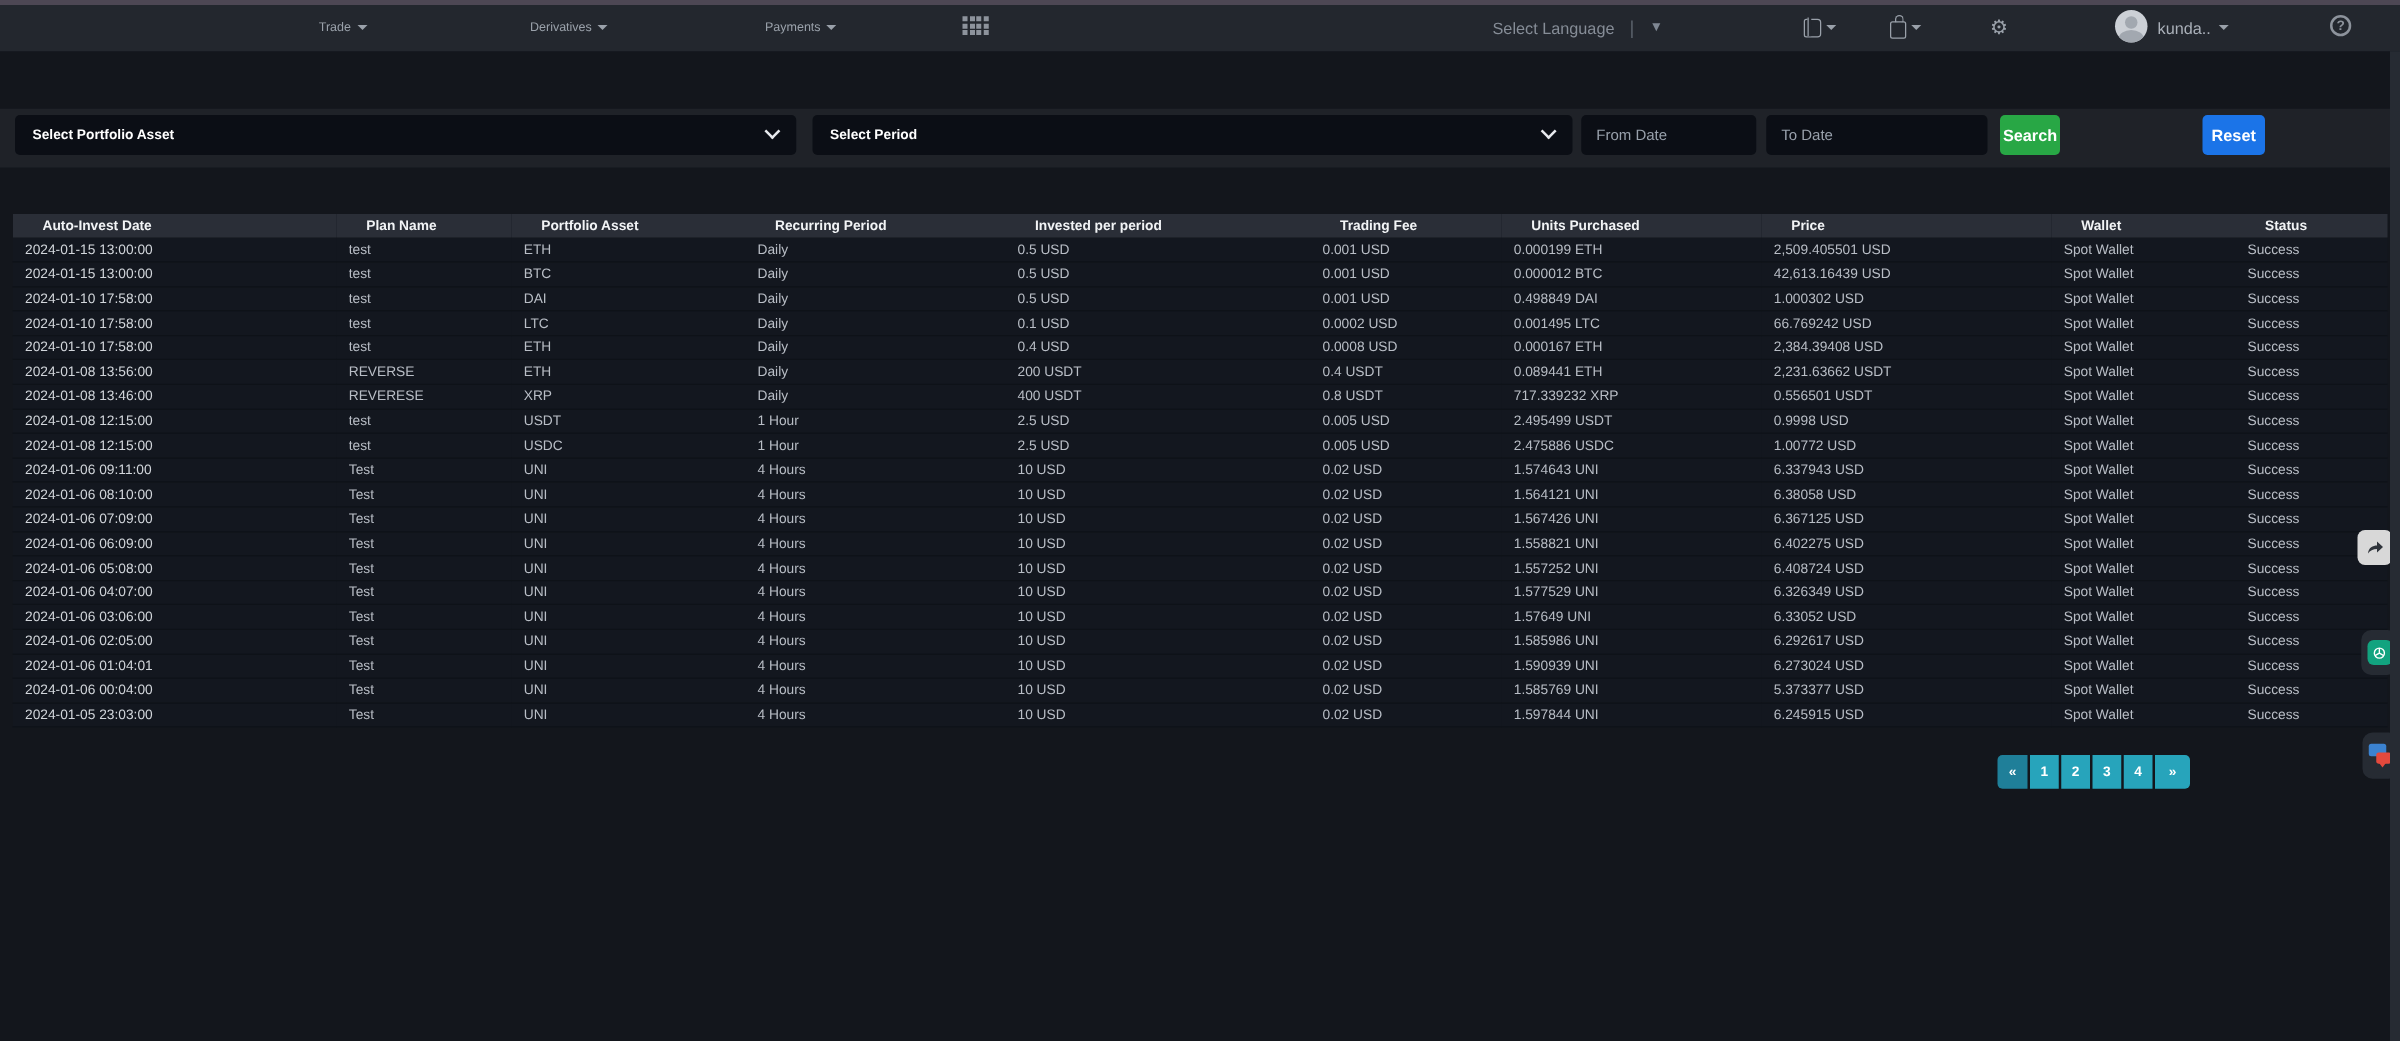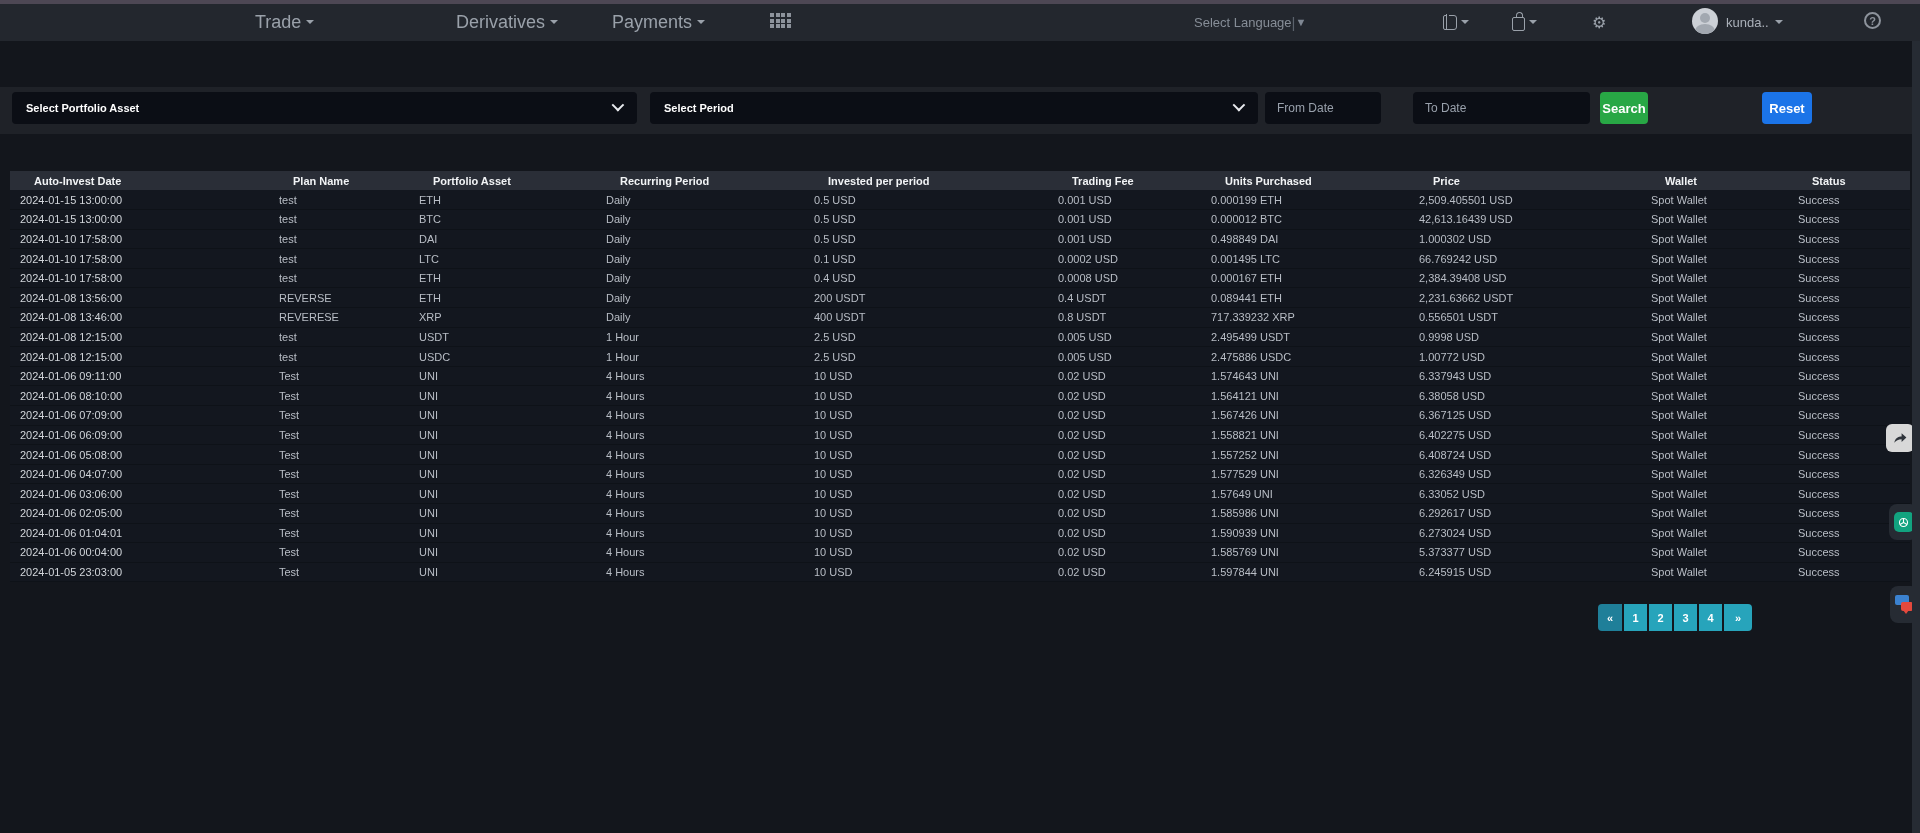--- a/index.html
+++ b/index.html
@@ -4,28 +4,28 @@
 <style>
   * { margin:0; padding:0; box-sizing:border-box; }
   html,body { width:1920px; height:833px; overflow:hidden; background:#13161c;
     font-family:"Liberation Sans","DejaVu Sans",sans-serif; }
   #root { position:relative; width:1920px; height:833px; background:#13161c; }
 
   
   .topstrip { position:absolute; left:0; top:0; width:1920px; height:4px; background:#4d4754; z-index:5; }
   .nav { position:absolute; left:0; top:0; width:1920px; height:41px; background:#23272e; }
   .nav-item { position:absolute; top:0; height:41px; display:flex; align-items:center; gap:5px;
-    color:#9aa1aa; font-size:18px; cursor:pointer; padding-top:3px; }
+    color:#9aa1aa; font-size:10px; cursor:pointer; padding-top:3px; }
   .caret { width:0; height:0; border-left:4px solid transparent; border-right:4px solid transparent;
     border-top:4px solid #9aa1aa; display:inline-block; }
   .apps { position:absolute; left:770px; top:13px; width:21px; height:16px;
     display:grid; grid-template-columns:repeat(4,4px); grid-template-rows:repeat(3,4px); gap:1.5px; cursor:pointer; }
   .apps i { background:#8d939c; }
   .lang { position:absolute; left:1194px; top:3px; height:38px; display:flex; align-items:center;
-    color:#868d97; font-size:13px; cursor:pointer; }
+    color:#868d97; font-size:13px; gap:12px; cursor:pointer; }
   .lang .bar { color:#5b626c; font-size:15px; }
   .lang .tri { color:#7f8793; font-size:11px; }
   .icon-btn { position:absolute; top:3px; height:38px; display:flex; align-items:center; gap:4px;
     color:#9aa1aa; cursor:pointer; }
   .book { width:14px; height:15px; border:1.6px solid #9aa1aa; border-radius:2px 3px 3px 2px; position:relative; }
   .book:before { content:""; position:absolute; left:2px; top:-1.6px; width:2px; height:15px; background:#23272e; border-left:1.6px solid #9aa1aa; }
   .bag { width:13px; height:14px; border:1.6px solid #9aa1aa; border-radius:2px; position:relative; margin-top:4px; }
   .bag:before { content:""; position:absolute; left:2.5px; top:-6px; width:5px; height:5px;
     border:1.6px solid #9aa1aa; border-bottom:none; border-radius:4px 4px 0 0; }
   .gear { font-size:16px; color:#9aa1aa; }
@@ -85,21 +85,21 @@
 </head>
 <body>
 
 <div id="root">
 
   <div class="nav">
     <div class="nav-item" style="left:255px">
       <span>Trade</span>
       <span class="caret"></span>
     </div>
-    <div class="nav-item" style="left:456px">
+    <div class="nav-item" style="left:424px">
       <span>Derivatives</span>
       <span class="caret"></span>
     </div>
     <div class="nav-item" style="left:612px">
       <span>Payments</span>
       <span class="caret"></span>
     </div>
     <div class="apps">
       <i></i>
         <i></i>
@@ -144,21 +144,21 @@
 
   <div class="filterband">
     <div class="sel" style="left:650px;width:608px">
       <span>Select Period</span>
       <span class="chev"></span>
     </div>
     <div class="sel" style="left:12px;width:625px">
       <span>Select Portfolio Asset</span>
       <span class="chev"></span>
     </div>
-    <input class="dinput" style="left: 1265px; width: 116px;" placeholder="From Date">
+    <input class="dinput" style="left: 1265px; width: 140px;" placeholder="From Date">
     <input class="dinput" style="left: 1413px; width: 177px;" placeholder="To Date">
     <button class="btn" style="left:1600px;width:48px;background:#28a745">Search</button>
     <button class="btn" style="left:1762px;width:50px;background:#1b74e8">Reset</button>
   </div>
 
   <table class="grid">
     <colgroup>
         <col style="width: 259px;">
         <col style="width: 140px;">
         <col style="width: 187px;">

